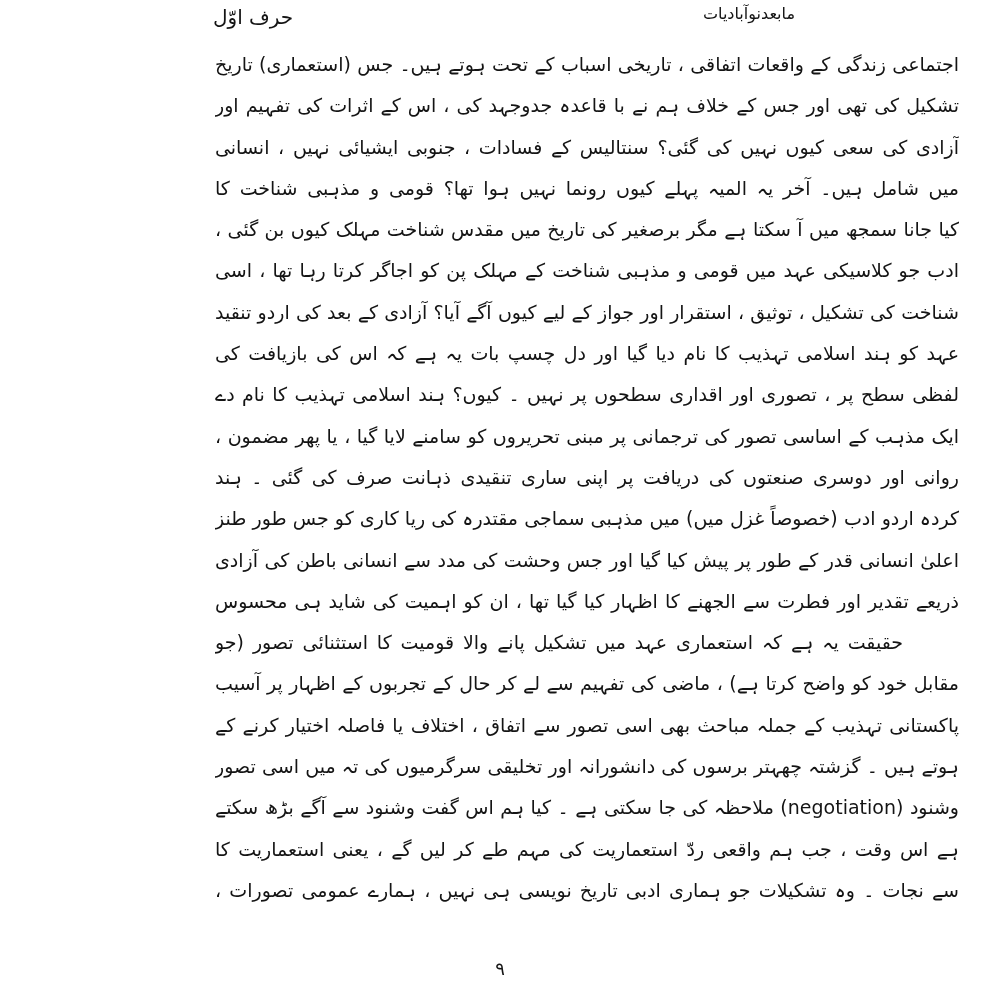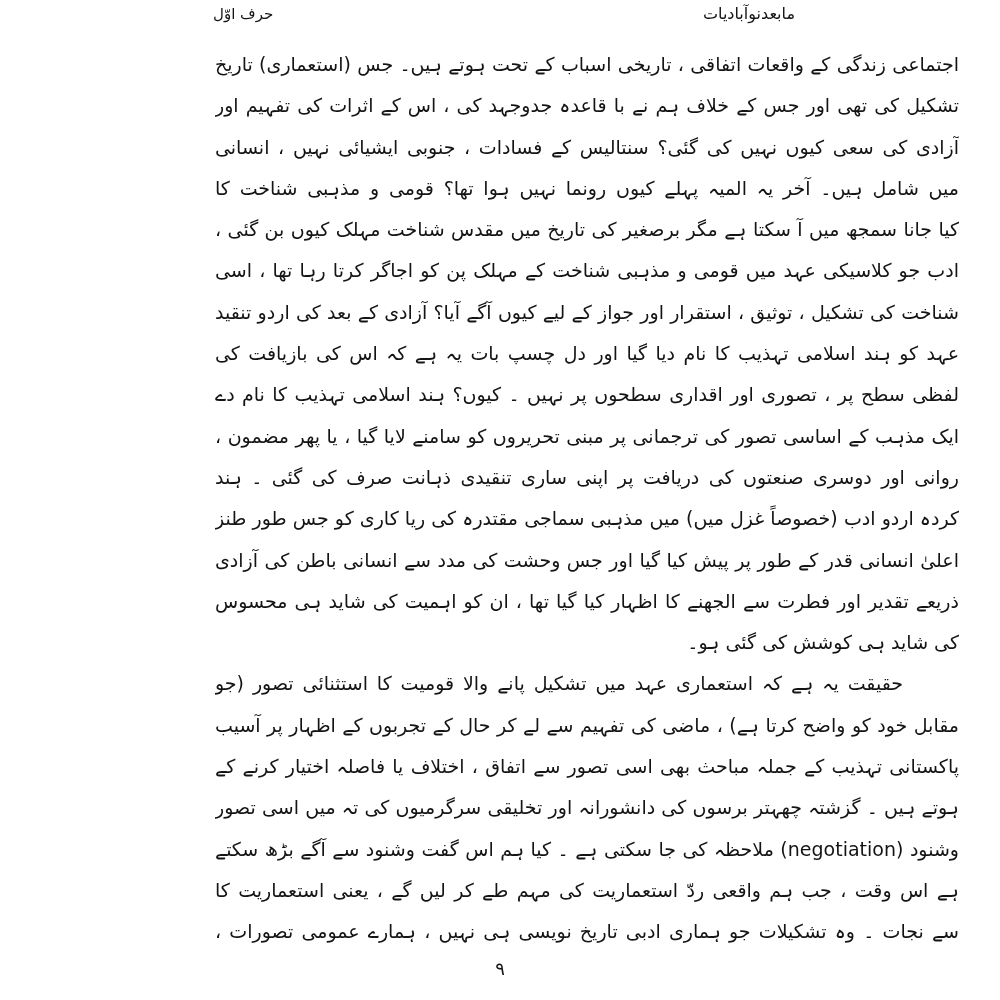--- a/index.html
+++ b/index.html
@@ -13,21 +13,21 @@
     height: 1000px;
     background: #ffffff;
     color: #141414;
     font-family: "DejaVu Sans", sans-serif;
     overflow: hidden;
   }
   .running-head-left {
     position: absolute;
     top: 5px;
     left: 213px;
-    font-size: 15px;
+    font-size: 20px;
     direction: rtl;
     white-space: nowrap;
   }
   .running-head-right {
     position: absolute;
     top: 4px;
     left: 655px;
     width: 140px;
     font-size: 16px;
     direction: rtl;
@@ -82,21 +82,20 @@
       <div class="line">کیا جانا سمجھ میں آ سکتا ہے مگر برصغیر کی تاریخ میں مقدس شناخت مہلک کیوں بن گئی ، یہ کون سمجھائے گا؟ ہمارا</div>
       <div class="line">ادب جو کلاسیکی عہد میں قومی و مذہبی شناخت کے مہلک پن کو اجاگر کرتا رہا تھا ، اسی ادب کا بڑا حصہ خود اس</div>
       <div class="line">شناخت کی تشکیل ، توثیق ، استقرار اور جواز کے لیے کیوں آگے آیا؟ آزادی کے بعد کی اردو تنقید میں کلاسیکی</div>
       <div class="line">عہد کو ہند اسلامی تہذیب کا نام دیا گیا اور دل چسپ بات یہ ہے کہ اس کی بازیافت کی سعی بھی کی گئی مگر صرف</div>
       <div class="line">لفظی سطح پر ، تصوری اور اقداری سطحوں پر نہیں ۔ کیوں؟ ہند اسلامی تہذیب کا نام دے کر اس میں یا تو محض</div>
       <div class="line">ایک مذہب کے اساسی تصور کی ترجمانی پر مبنی تحریروں کو سامنے لایا گیا ، یا پھر مضمون ، معنی ، رعایت ، مناسبت ،</div>
       <div class="line">روانی اور دوسری صنعتوں کی دریافت پر اپنی ساری تنقیدی ذہانت صرف کی گئی ۔ ہند اسلامی تہذیب کے پیدا</div>
       <div class="line">کردہ اردو ادب (خصوصاً غزل میں) میں مذہبی سماجی مقتدرہ کی ریا کاری کو جس طور طنز کا نشانہ بنایا گیا تھا ، عشق کو</div>
       <div class="line">اعلیٰ انسانی قدر کے طور پر پیش کیا گیا اور جس وحشت کی مدد سے انسانی باطن کی آزادی اور اس آزادی کے</div>
       <div class="line">ذریعے تقدیر اور فطرت سے الجھنے کا اظہار کیا گیا تھا ، ان کو اہمیت کی شاید ہی محسوس کیا گیا ہو اور ان کی بازیافت</div>
-      <div class="line end">کی شاید ہی کوشش کی گئی ہو۔</div>
       <div class="line indent">حقیقت یہ ہے کہ استعماری عہد میں تشکیل پانے والا قومیت کا استثنائی تصور (جو ہمیشہ ایک ’غیر‘ کے</div>
       <div class="line">مقابل خود کو واضح کرتا ہے) ، ماضی کی تفہیم سے لے کر حال کے تجربوں کے اظہار پر آسیب بن کر چھایا رہا ہے ۔</div>
       <div class="line">پاکستانی تہذیب کے جملہ مباحث بھی اسی تصور سے اتفاق ، اختلاف یا فاصلہ اختیار کرنے کے نتیجے میں ظاہر</div>
       <div class="line">ہوتے ہیں ۔ گزشتہ چھہتر برسوں کی دانشورانہ اور تخلیقی سرگرمیوں کی تہ میں اسی تصور سے مسلسل گفت</div>
       <div class="line">وشنود (negotiation) ملاحظہ کی جا سکتی ہے ۔ کیا ہم اس گفت وشنود سے آگے بڑھ سکتے ہیں؟ میرا خیال</div>
       <div class="line">ہے اس وقت ، جب ہم واقعی ردّ استعماریت کی مہم طے کر لیں گے ، یعنی استعماریت کا صحیح علم اور اس کی تشکیلات</div>
       <div class="line">سے نجات ۔ وہ تشکیلات جو ہماری ادبی تاریخ نویسی ہی نہیں ، ہمارے عمومی تصورات ، معیارات اور اقدار میں</div>
     </div>
 
   <div class="page-number">۹</div>

